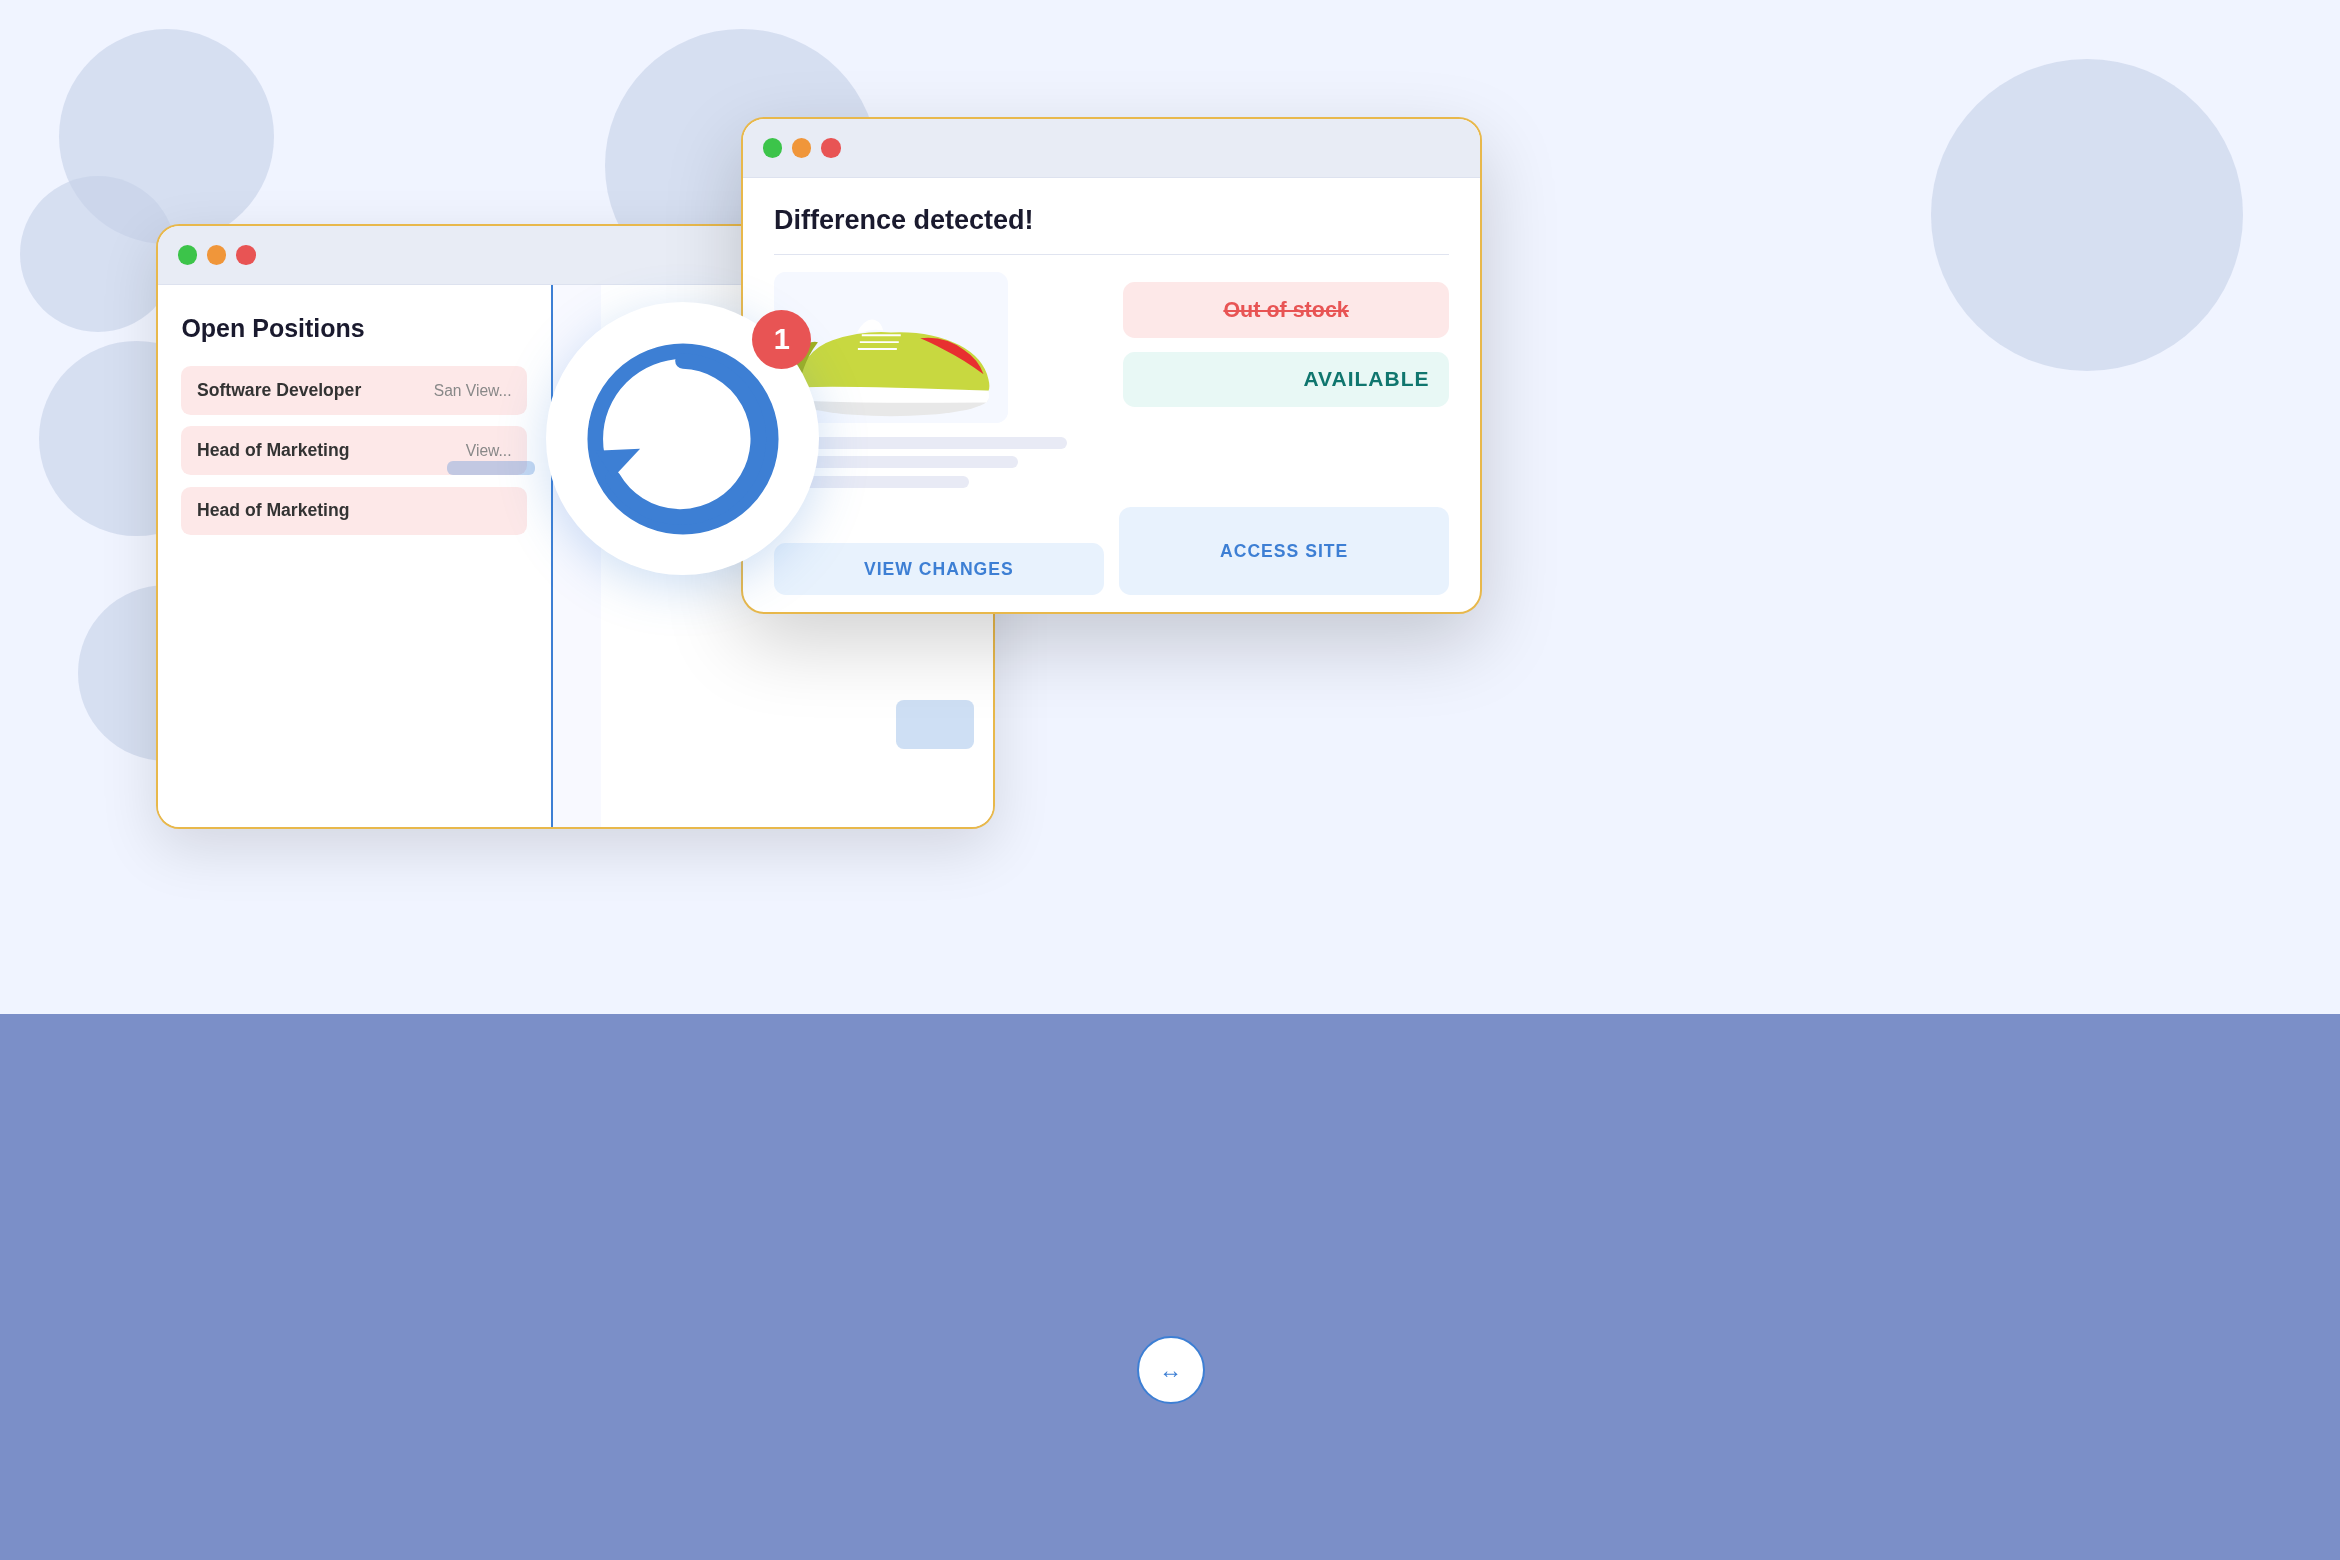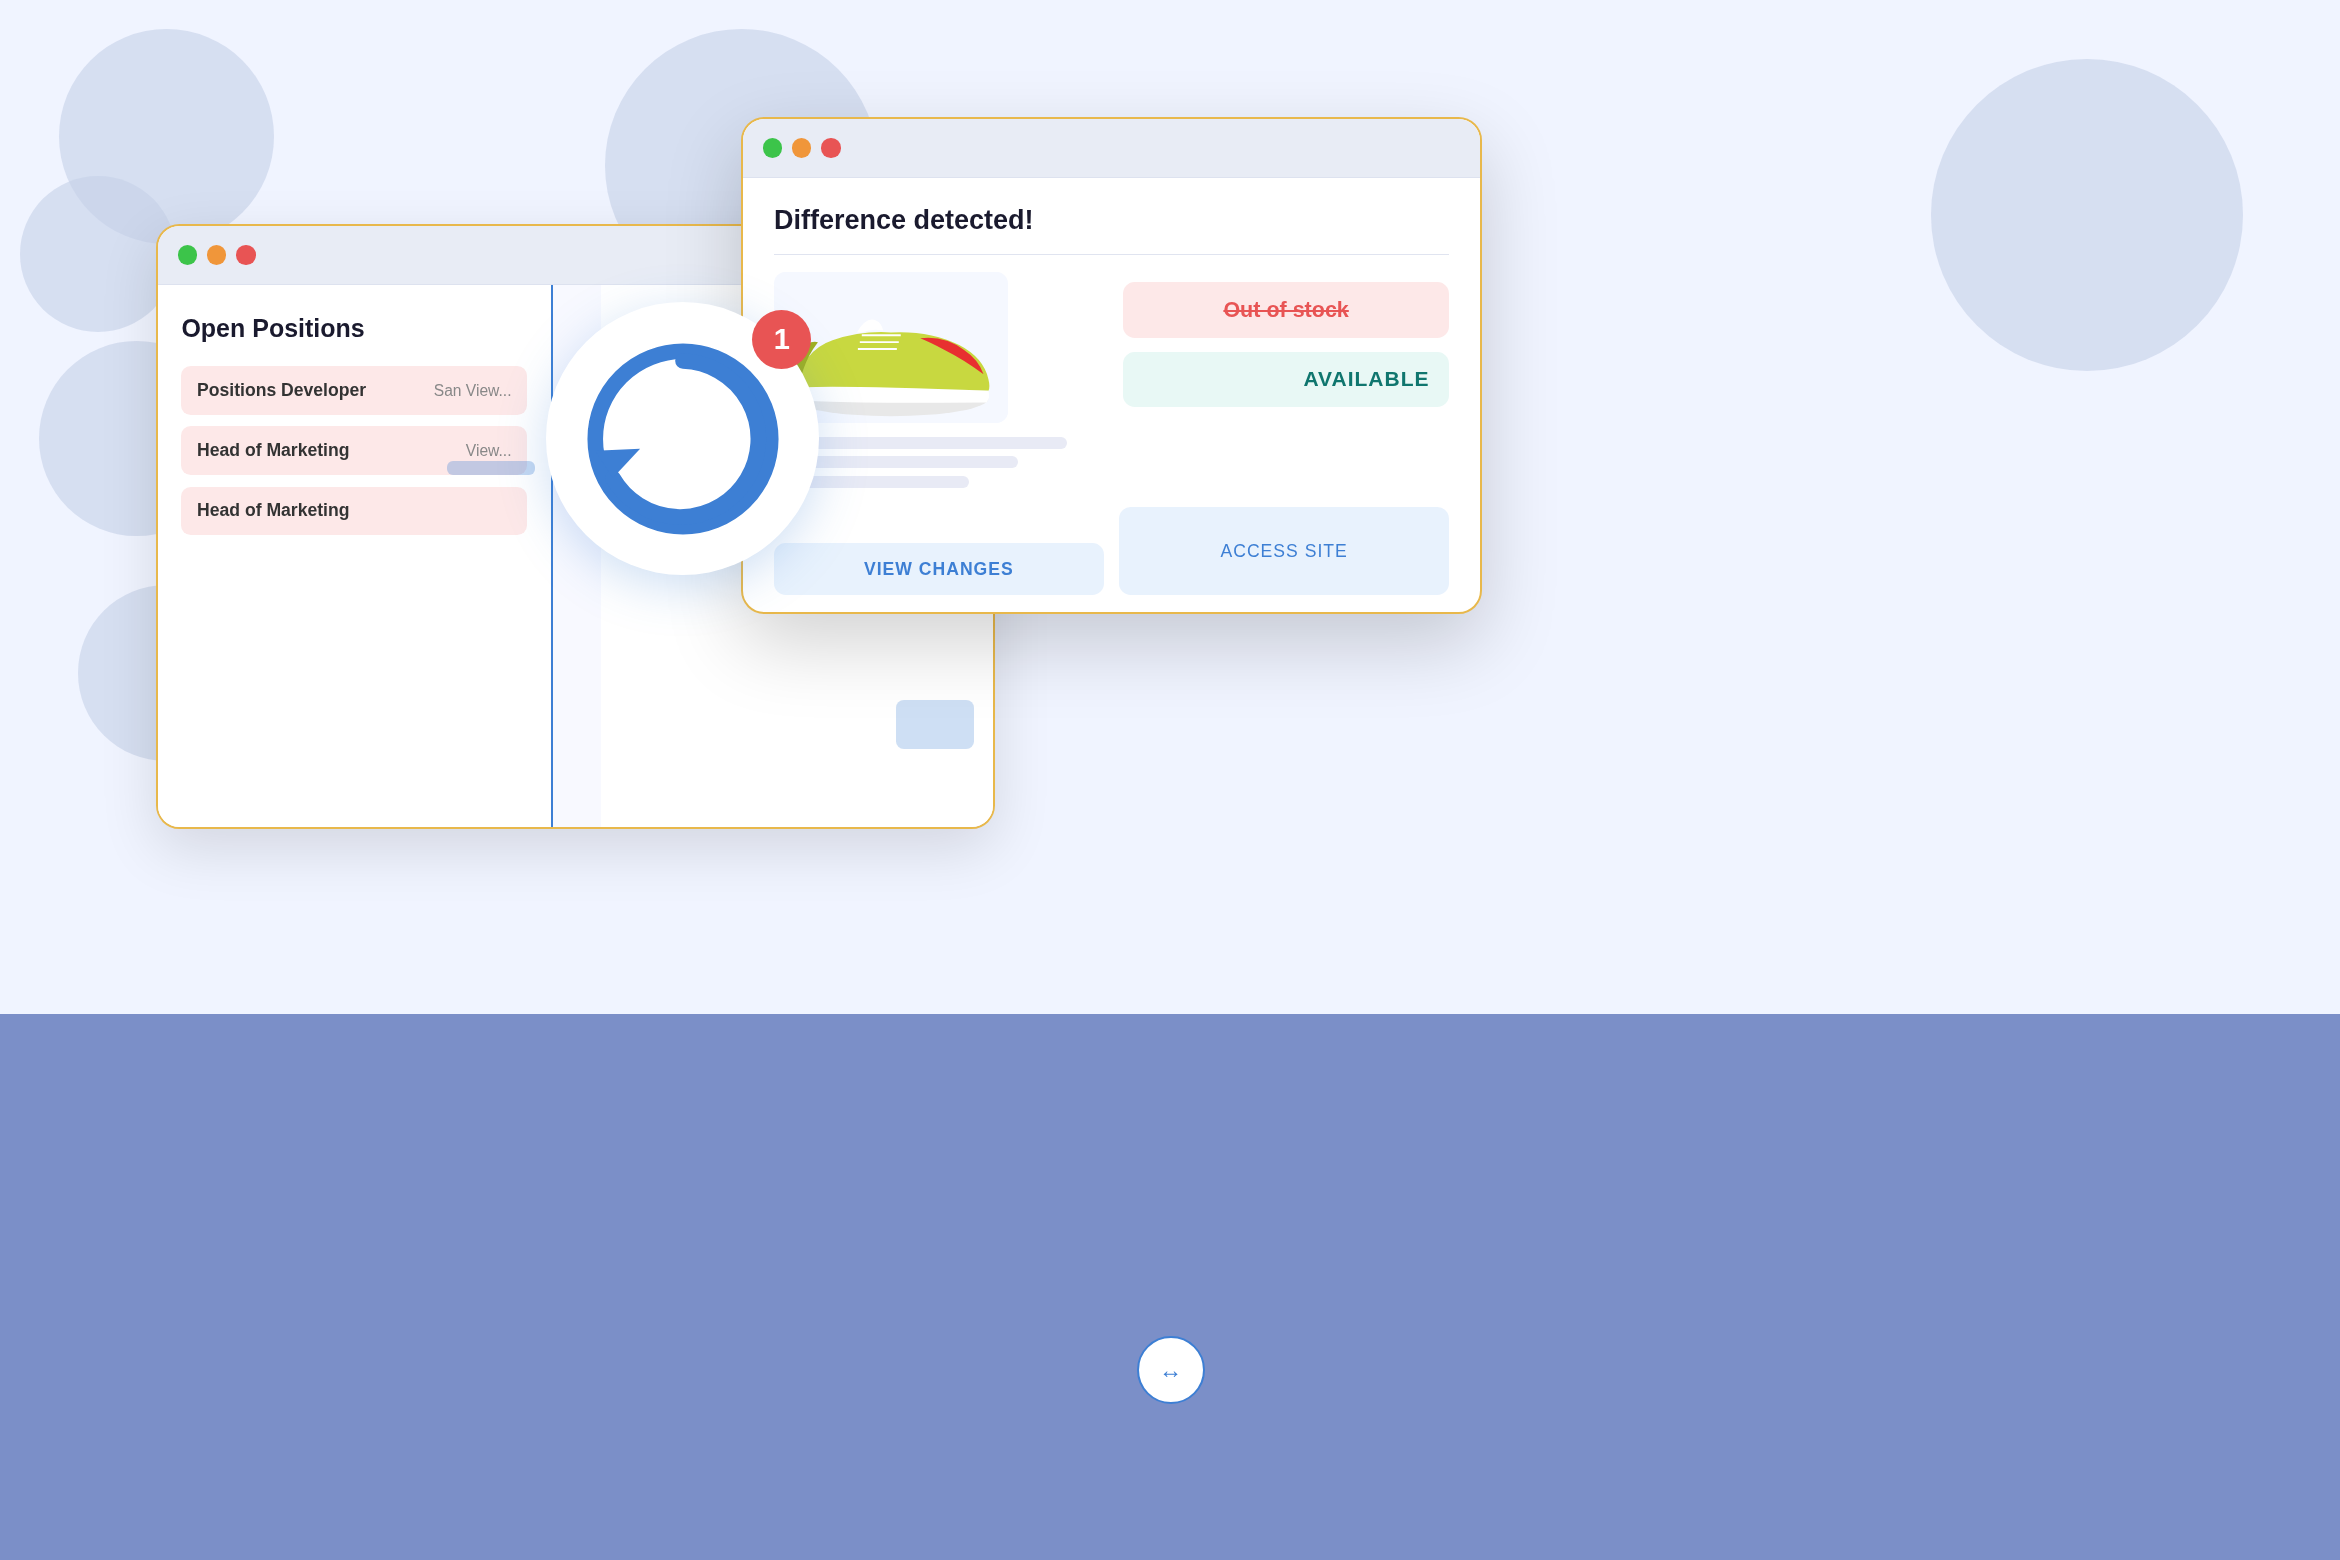--- a/index.html
+++ b/index.html
@@ -234,21 +234,21 @@
       margin-top: 36px;
     }
 
     .btn-access-site {
       flex: 1;
       padding: 15.6px;
       background: #e8f2fd;
       border: none;
       border-radius: 11.7px;
       font-size: 17.6px;
-      font-weight: 400;
+      font-weight: 700;
       color: #3d7fd4;
       cursor: pointer;
       text-transform: uppercase;
       letter-spacing: 1px;
     }
 
     
     .arrow-circle {
       position: absolute;
       bottom: 156px;
@@ -304,21 +304,21 @@
   <div class="window-titlebar">
     <div class="dot dot-green"></div>
     <div class="dot dot-orange"></div>
     <div class="dot dot-red"></div>
   </div>
   <div class="window-content">
     <div class="panel-left">
       <div class="panel-title">Open Positions</div>
 
       <div class="position-row">
-        <span class="position-title">Positions Developer</span>
+        <span class="position-title">Software Developer</span>
         <span class="position-location">San View...</span>
       </div>
       <div class="position-row">
         <span class="position-title">Head of Marketing</span>
         <span class="position-location">View...</span>
       </div>
       <div class="position-row">
         <span class="position-title">Head of Marketing</span>
       </div>
 

